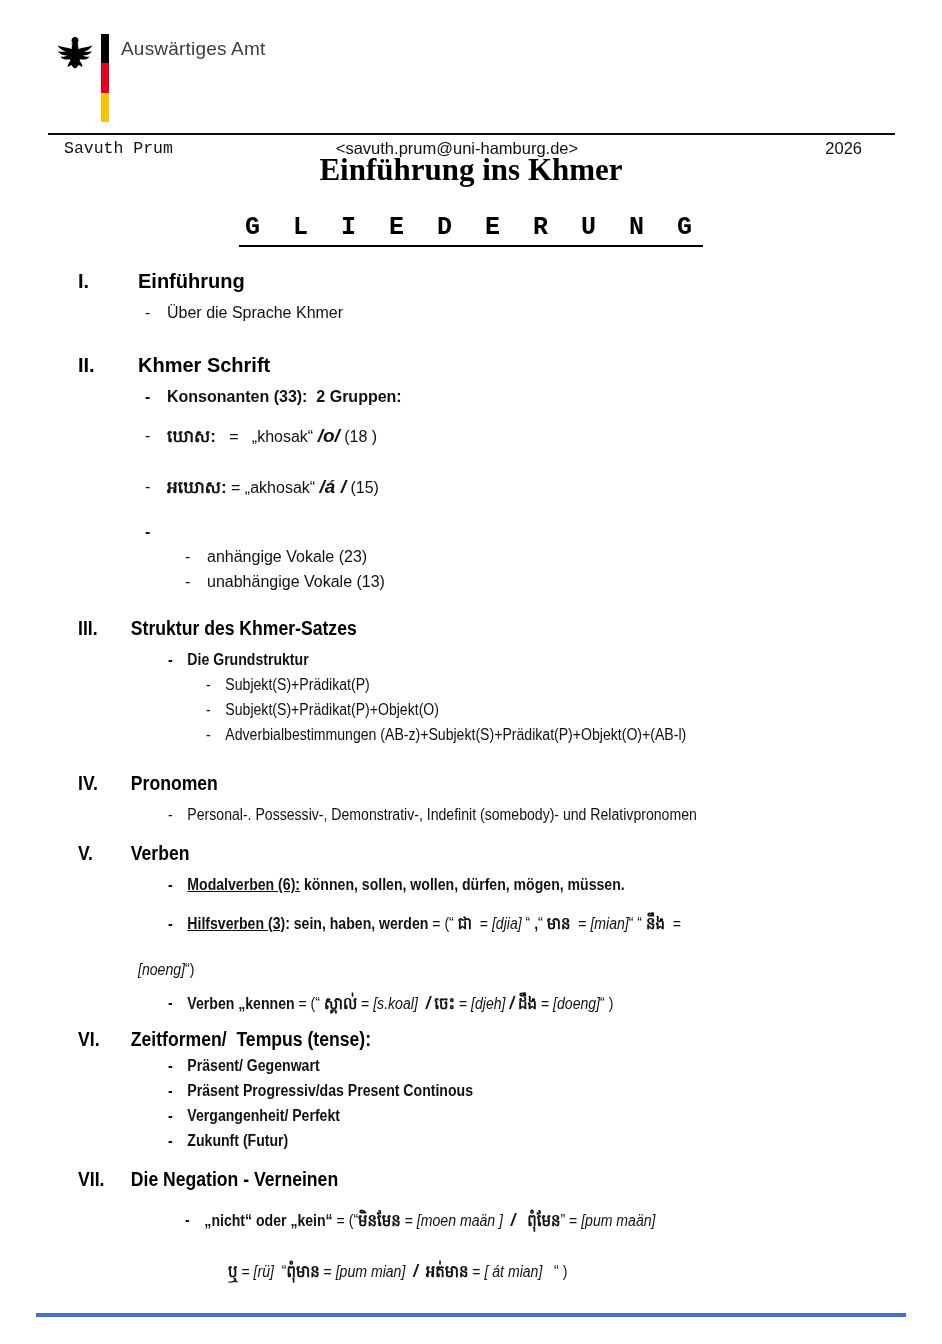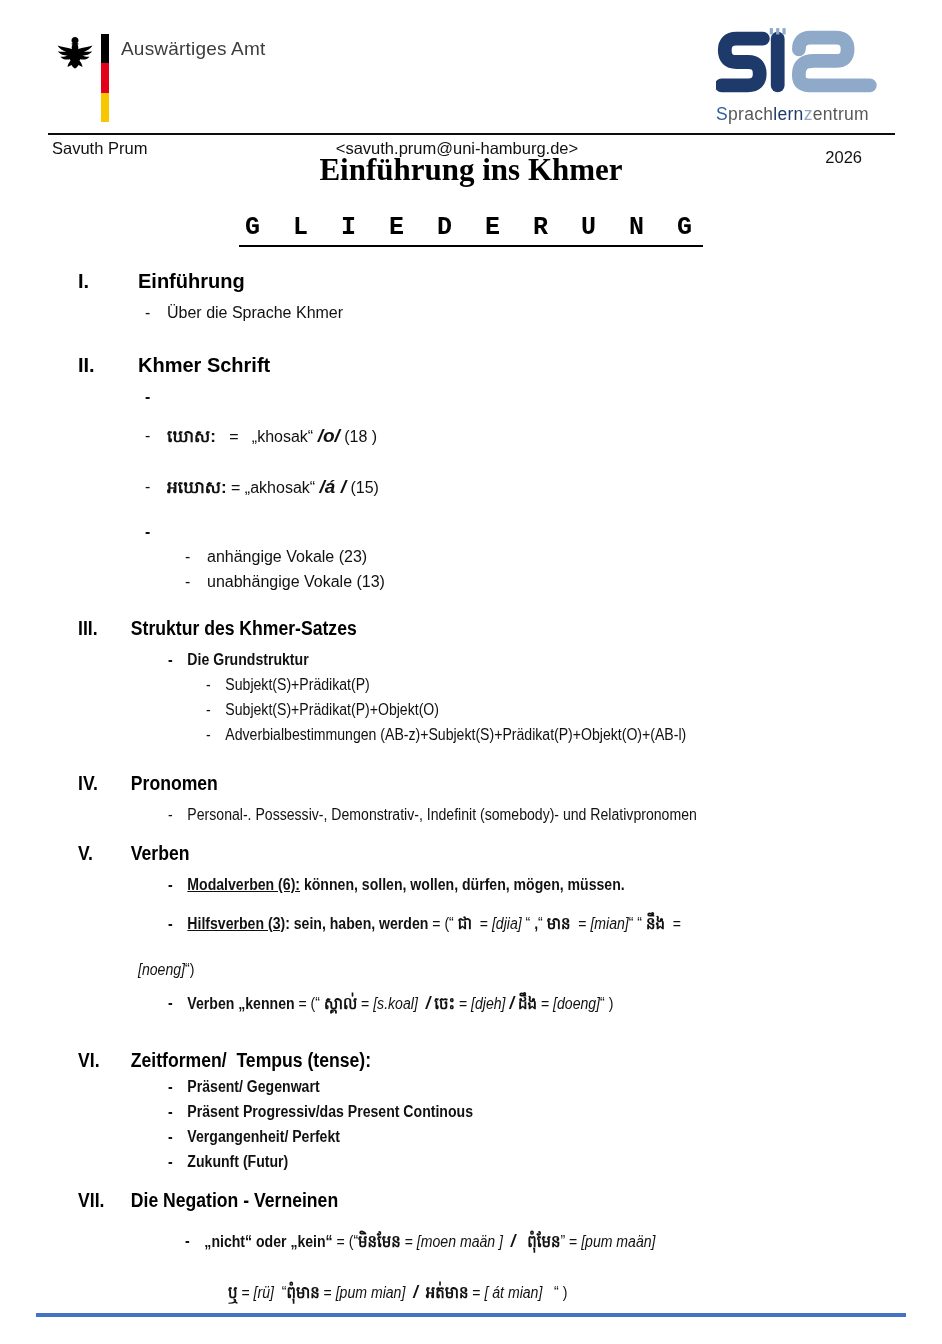--- a/index.html
+++ b/index.html
@@ -14,33 +14,33 @@
   .eagle { width:40px; height:38px; }
   .flag-stripe { width:8px; height:88px; margin-left:6px; display:flex; flex-direction:column; }
   .flag-stripe div { flex:1; }
   .ministry-name { margin-left:12px; margin-top:4px; font-size:19px; color:#3d3d3d; letter-spacing:0.2px; }
   .slz-brand { position:absolute; right:2px; top:0; width:186px; text-align:left; }
   .slz-word { font-size:17.5px; letter-spacing:0.3px; margin-top:2px; }
   
   .rule { position:absolute; top:133px; left:48px; right:47px; border-top:2.5px solid #0d0d0d; }
   .meta-row { position:absolute; top:139px; left:52px; right:80px; font-size:16.5px; color:#111; }
   .meta-center { position:absolute; left:0; right:0; text-align:center; }
-  .meta-left { position:absolute; left:0; }
-  .meta-right { position:absolute; right:0;margin-top:9px; }
+  .meta-left { position:absolute; left:12px;font-family:Liberation Mono, monospace; }
+  .meta-right { position:absolute; right:0; }
   
   .doc-title { position:absolute; top:152px; left:0; right:0; text-align:center;
     font-family:"Liberation Serif", serif; font-weight:bold; font-size:31px; color:#000; }
   .doc-subtitle { position:absolute; top:213px; left:0; right:0; text-align:center; }
   .doc-subtitle span { display:inline-block; font-family:Liberation Mono, monospace; font-weight:bold;
     font-size:25px; letter-spacing:9px; color:#000; border-bottom:2.5px solid #000; padding:0 2px 3px 6px; }
   
   .content { position:absolute; top:246px; left:78px; right:30px; }
   .sec { }
   .sec:nth-child(1){margin-top:22px}.sec:nth-child(2){margin-top:28px}.sec:nth-child(3){margin-top:22px}
-  .sec:nth-child(4){margin-top:24px}.sec:nth-child(5){margin-top:14px}.sec:nth-child(6){margin-top:28px}
+  .sec:nth-child(4){margin-top:24px}.sec:nth-child(5){margin-top:14px}.sec:nth-child(6){margin-top:7px}
   .sec:nth-child(7){margin-top:14px}
   .sec-head { display:flex; font-weight:bold; font-size:20px; line-height:26px; color:#000; }
   .roman { width:60px; flex:none; }
   .sec-title { white-space:pre-wrap; }
   .item { display:flex; line-height:22px; font-size:16px; margin-top:6px; color:#111; }
   .item .dash { width:22px; flex:none; }
   .item .runs { white-space:pre-wrap; }
   .kh-line { line-height:30px; }
   
   .lvl-l1{margin-left:67px}.lvl-l2{margin-left:107px}.lvl-l2s{margin-left:128px}
@@ -68,31 +68,20 @@
     <svg class="eagle" viewBox="0 0 40 36">
       <path fill="#000000" d="M20 2 C18 2 16.5 3.5 16.5 5.5 C16.5 6.5 17 7.4 17.8 8 L16 9 L17.5 9.6 C17 10.4 16.7 11.4 16.7 12.5 L16.9 14 C12 12 7 12.5 2.5 10.5 C4.5 14 8 15.5 11 16.5 C8.5 17 5.5 17 3 16.2 C5 19.5 9 20.5 12.5 20.5 C10.5 21.6 8 22 5.5 21.7 C7.5 24.6 11.5 25 14.8 24.2 L15.5 25.8 C14 27.5 12.8 29.5 12.5 32 L16.5 30 C17 31 18 32.5 20 33.5 C22 32.5 23 31 23.5 30 L27.5 32 C27.2 29.5 26 27.5 24.5 25.8 L25.2 24.2 C28.5 25 32.5 24.6 34.5 21.7 C32 22 29.5 21.6 27.5 20.5 C31 20.5 35 19.5 37 16.2 C34.5 17 31.5 17 29 16.5 C32 15.5 35.5 14 37.5 10.5 C33 12.5 28 12 23.1 14 L23.3 12.5 C23.3 11.4 23 10.4 22.5 9.6 L24 9 L22.2 8 C23 7.4 23.5 6.5 23.5 5.5 C23.5 3.5 22 2 20 2 Z"></path>
     </svg>
     <div class="flag-stripe">
       <div style="background: rgb(0, 0, 0);"></div>
       <div style="background: rgb(226, 0, 26);"></div>
       <div style="background: rgb(246, 199, 0);"></div>
     </div>
     <div class="ministry-name">Auswärtiges Amt</div>
   </div>
-  <div class="slz-brand">
-    <svg width="170" height="72" viewBox="0 0 160 68">
-      <path d="M44 12 H19 Q8 12 8 23 Q8 34 19 34 H30 Q41 34 41 45 Q41 56 30 56 H5" fill="none" stroke="#1d3a6b" stroke-width="13" stroke-linecap="round"></path>
-      <line x1="58" y1="12" x2="58" y2="56" stroke="#1d3a6b" stroke-width="13" stroke-linecap="round"></line>
-      <line x1="52" y1="2" x2="52" y2="8" stroke="#8fa9c9" stroke-width="3"></line>
-      <line x1="58" y1="2" x2="58" y2="8" stroke="#8fa9c9" stroke-width="3"></line>
-      <line x1="64" y1="2" x2="64" y2="8" stroke="#8fa9c9" stroke-width="3"></line>
-      <path d="M78 22 Q78 11 89 11 H113 Q124 11 124 22 Q124 33 113 33 H92 Q78 33 78 45 V47 Q78 56 88 56 H145" fill="none" stroke="#8fa9c9" stroke-width="13" stroke-linecap="round"></path>
-    </svg>
-    <div class="slz-word"><span style="color: rgb(46, 95, 163);">S</span><span style="color: rgb(88, 89, 91);">prach</span><span style="color: rgb(29, 58, 107);">lern</span><span style="color: rgb(143, 169, 201);">z</span><span style="color: rgb(88, 89, 91);">entrum</span></div>
-  </div>
 </div>
 
 <div class="rule"></div>
 
 <div class="meta-row">
   <span class="meta-left">Savuth Prum</span>
   <span class="meta-center">&lt;savuth.prum@uni-hamburg.de&gt;</span>
   <span class="meta-right">2026</span>
 </div>
 
@@ -112,20 +101,21 @@
         <span class="runs"><span class="rn">Über die Sprache Khmer</span></span>
       </div>
     </section>
     <section class="sec">
       <div class="sec-head">
         <span class="roman">II.</span>
         <span class="sec-title">Khmer Schrift</span>
       </div>
       <div class="item lvl-l1 sp-b">
         <span class="dash" style="font-weight: bold;">-</span>
+        <span class="runs"><span class="rb">Konsonanten (33):  2 Gruppen:</span></span>
       </div>
       <div class="item lvl-l1 sp-c kh-line">
         <span class="dash">-</span>
         <span class="runs"><span class="rkh">ឃោស:</span><span class="rn">   =   </span><span class="rn">„khosak“ </span><span class="rbib">/o/</span><span class="rbig"> (18 )</span></span>
       </div>
       <div class="item lvl-l1 sp-f kh-line">
         <span class="dash">-</span>
         <span class="runs"><span class="rkh">អឃោស:</span><span class="rn"> = </span><span class="rn">„akhosak“ </span><span class="rbib">/á /</span><span class="rbig"> (15)</span></span>
       </div>
       <div class="item lvl-l1 sp-e">

